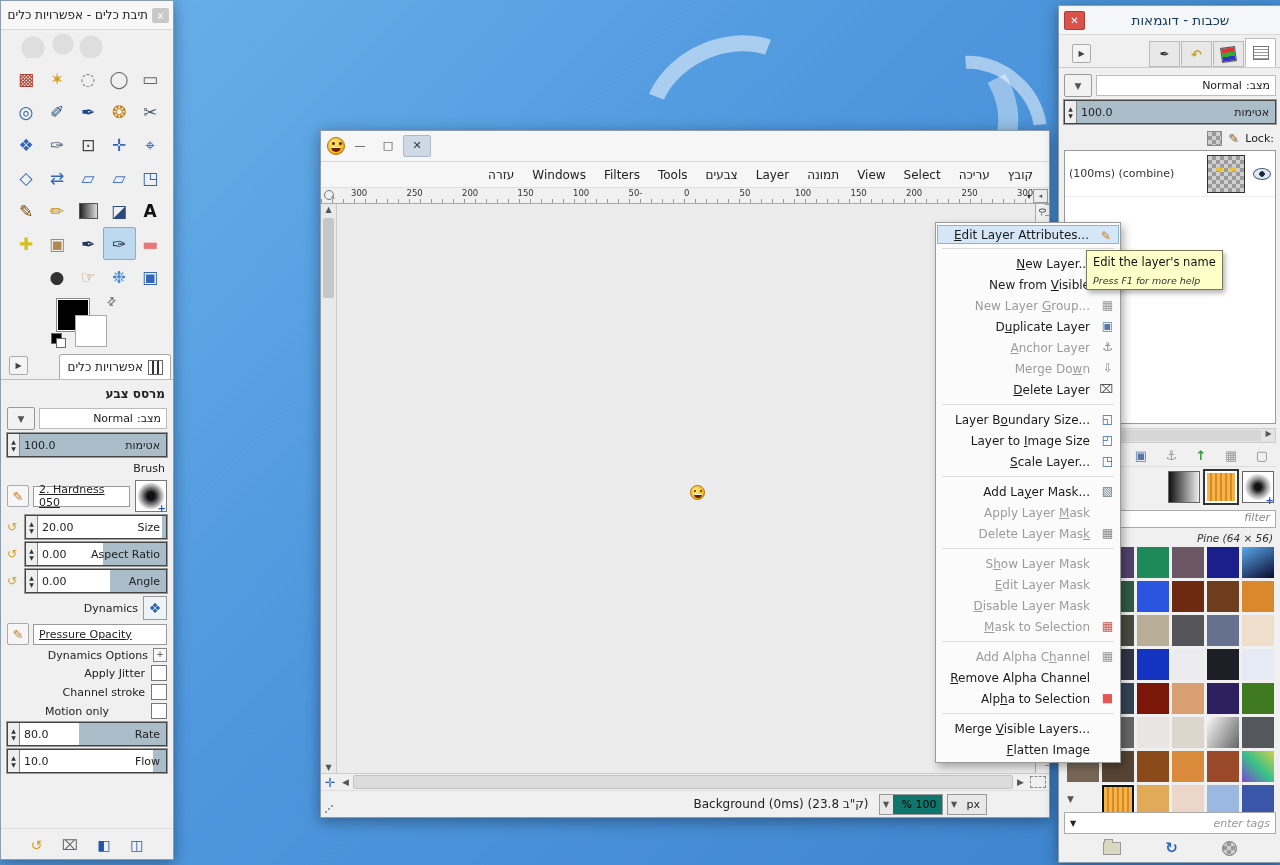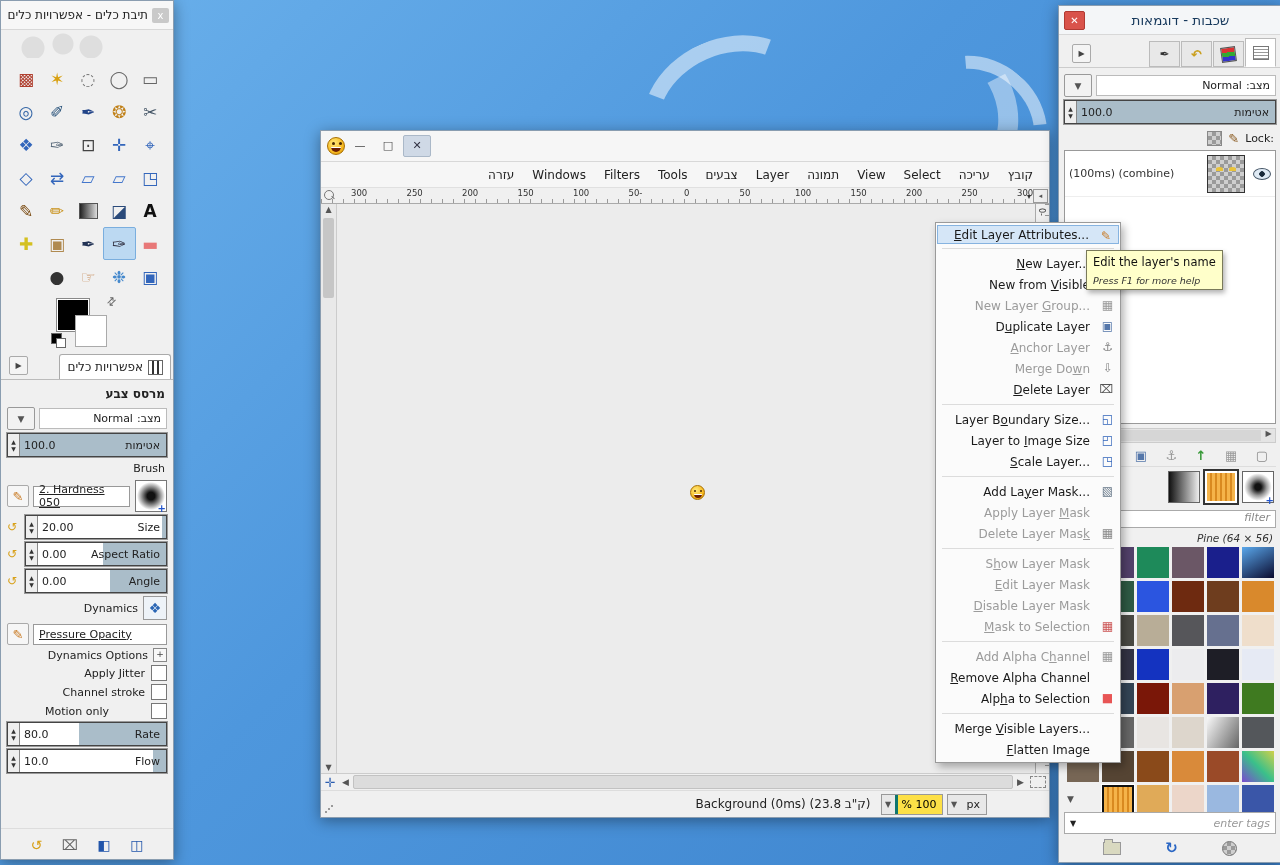--- a/index.html
+++ b/index.html
@@ -108,21 +108,21 @@
   #hs-track{flex:1;height:12px;background:#dcdcdc;border:1px solid #c2c2c2;border-radius:2px;margin:0 1px;}
   .nav-corner{width:16px;height:12px;border:1px dashed #888;margin:0 3px;box-sizing:border-box;}
   #statusbar{height:26px;display:flex;align-items:center;justify-content:flex-end;background:#f0f0f0;padding-right:62px;position:relative;border-top:1px solid #ddd;}
   #statusbar .grip{position:absolute;left:4px;bottom:4px;width:8px;height:8px;background:
     radial-gradient(circle at 1px 7px,#999 1px,transparent 1.5px),
     radial-gradient(circle at 4px 4px,#999 1px,transparent 1.5px),
     radial-gradient(circle at 7px 1px,#999 1px,transparent 1.5px);}
   #status-text{font-size:12px;color:#222;margin-right:6px;}
   .combo{display:flex;align-items:center;border:1px solid #999;height:19px;margin-left:4px;background:#e8e8e8;}
   .combo .dd{width:13px;text-align:center;font-size:8px;color:#555;}
-  .combo .val{background:#fde047;height:100%;display:flex;align-items:center;padding:0 4px;font-size:11px;min-width:36px;border-left:3px solid #0f766e;}
+  .combo .val{background:#0f766e;height:100%;display:flex;align-items:center;padding:0 4px;font-size:11px;min-width:36px;border-left:5px solid #0f766e;}
   .combo .unit{padding:0 6px;font-size:11px;color:#222;}
 
   
   #layerswin{left:1058px;top:5px;width:222px;height:856px;}
   #layerswin .tb{height:28px;padding:0 5px;background:#f4f6f8;}
   .xbtn-red{width:19px;height:17px;background:#d9534b;color:#fff;font-size:10px;line-height:17px;text-align:center;border-radius:2px;border:1px solid #b03a33;}
   #layers-title{flex:1;text-align:center;font-size:13.5px;color:#17395c;direction:rtl;}
   #dtab-row{display:flex;align-items:flex-end;height:32px;padding:0 5px;border-bottom:1px solid #ccc;}
   .dtab{width:29px;height:24px;border:1px solid #bbb;background:#e8e8e8;display:flex;align-items:center;justify-content:center;margin-left:1px;}
   .dtab.active{background:#fff;border-bottom-color:#fff;height:27px;}

